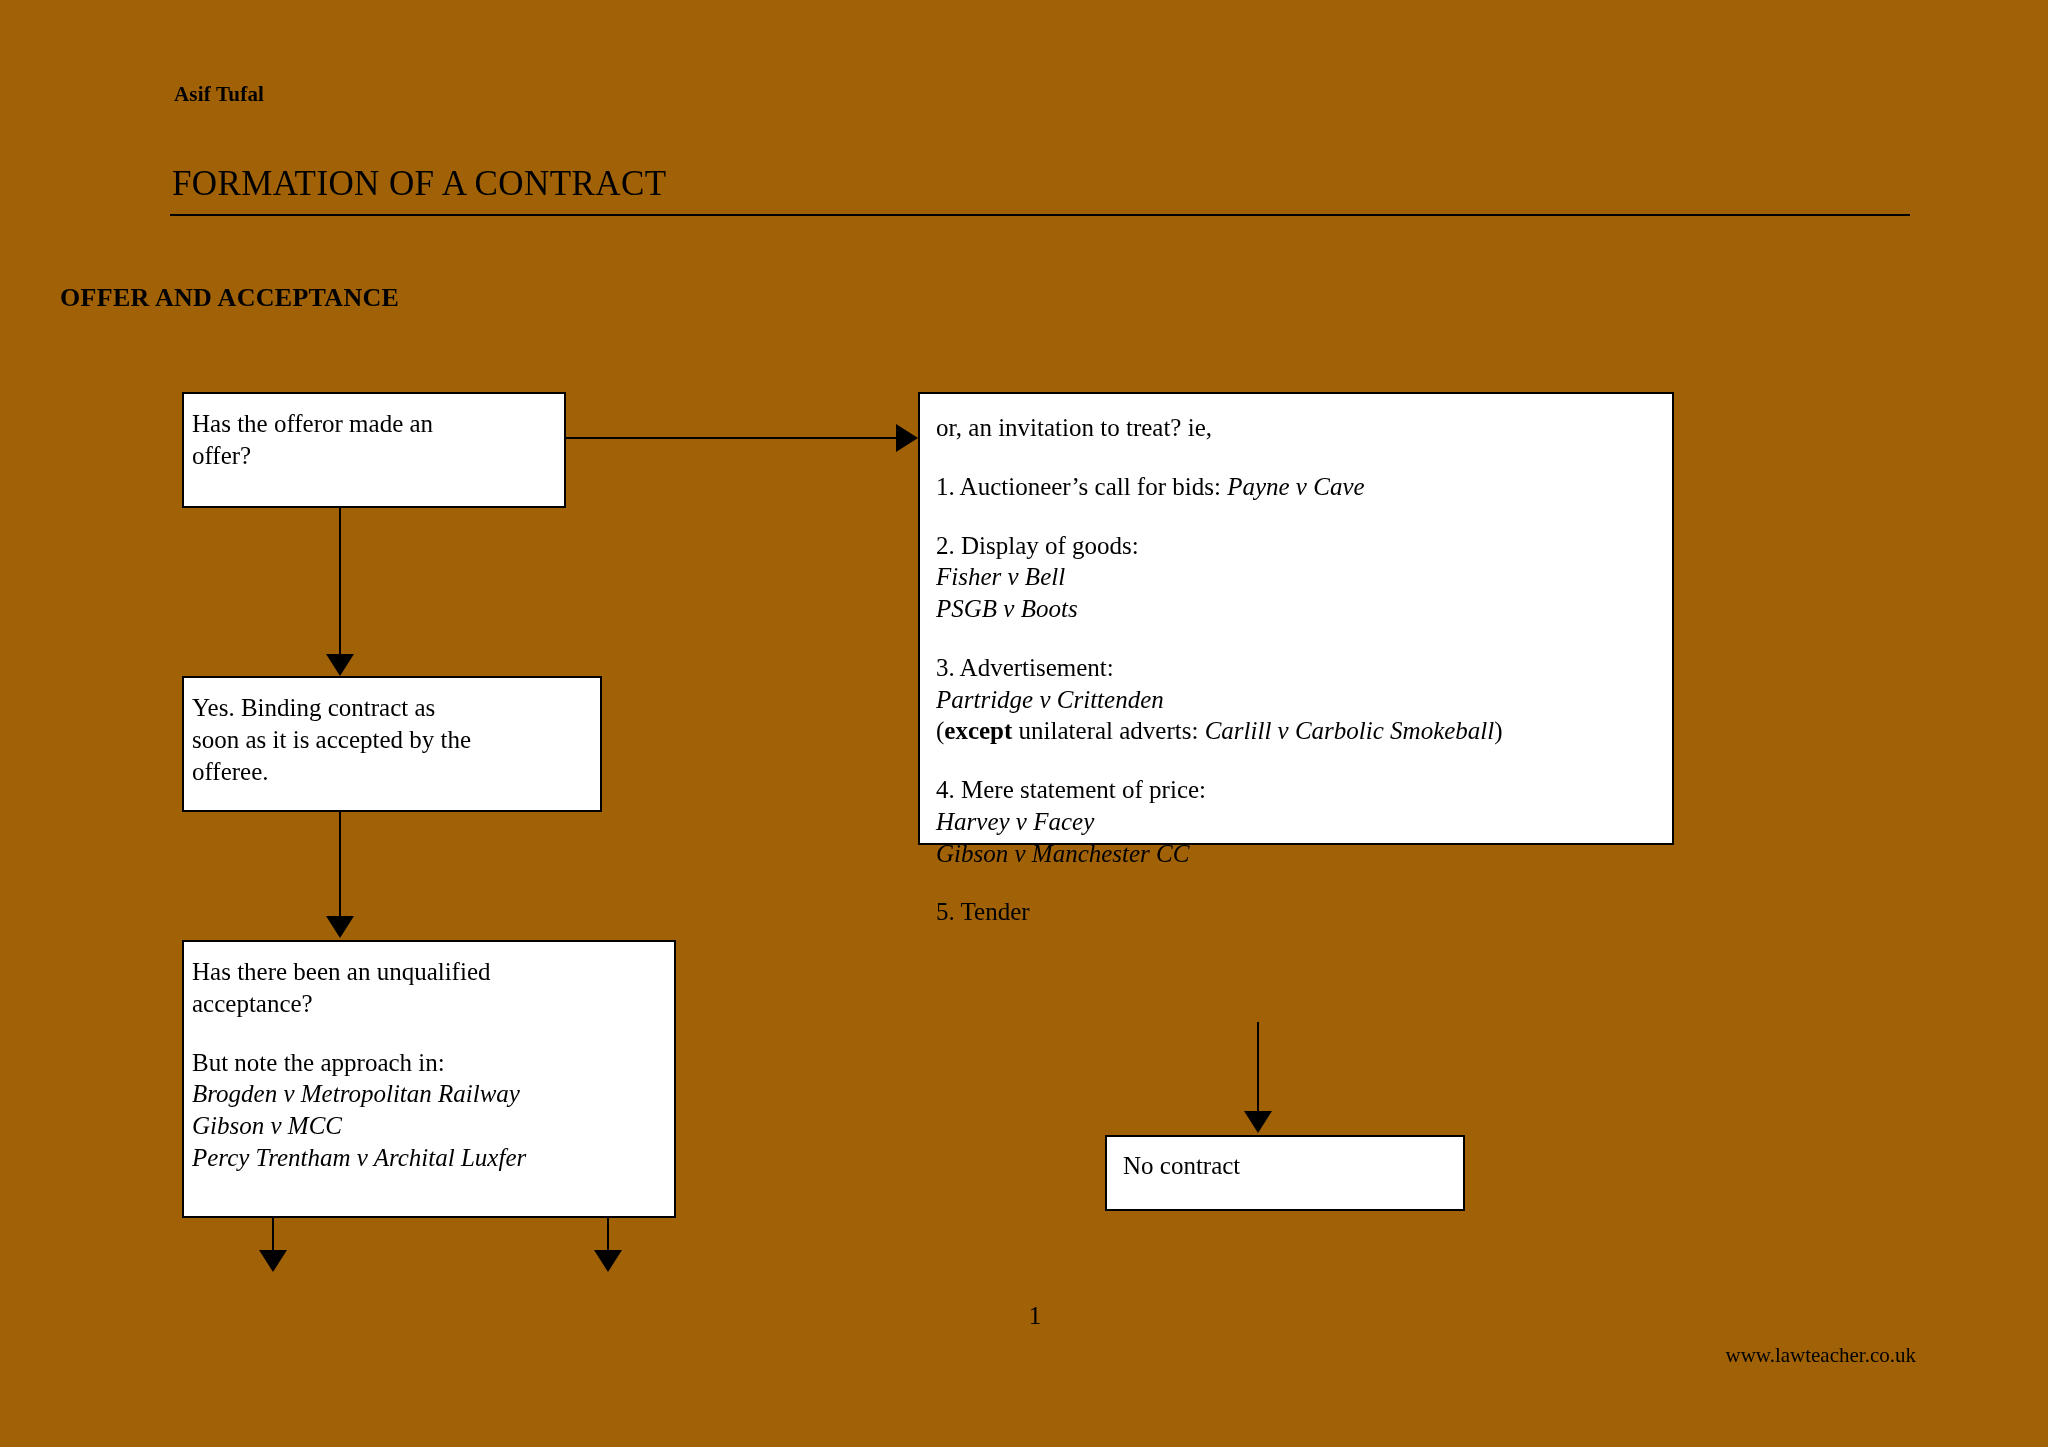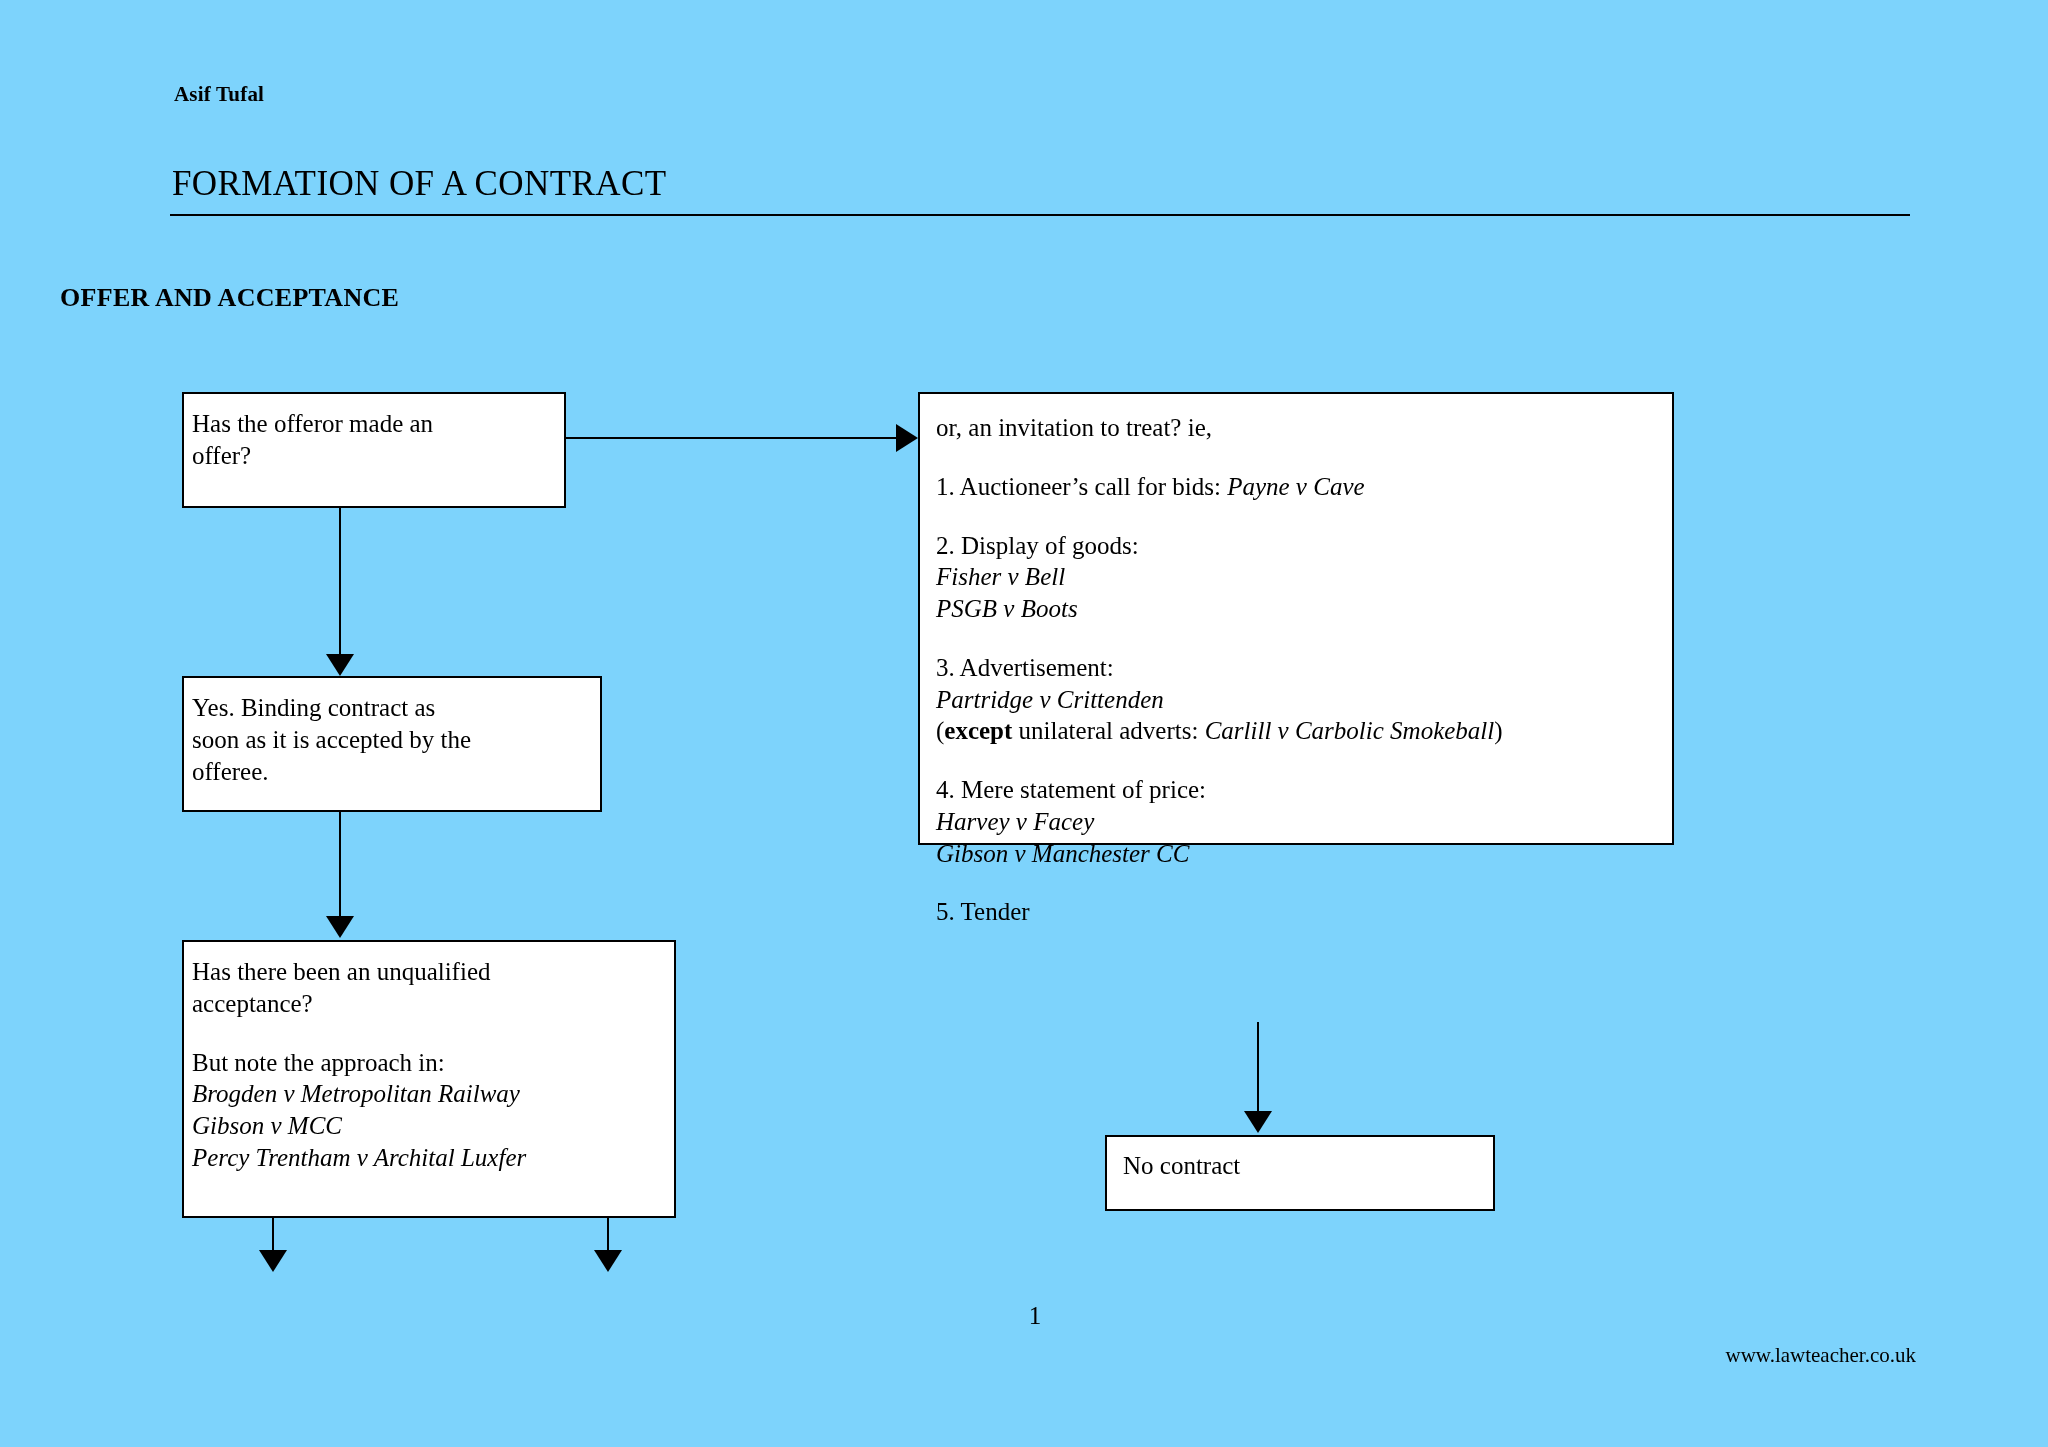--- a/index.html
+++ b/index.html
@@ -9,21 +9,21 @@
     background: #ffffff;
   }
   body {
     font-family: "Liberation Serif", "DejaVu Serif", serif;
     color: #000000;
   }
   #page {
     position: relative;
     width: 2048px;
     height: 1447px;
-    background: #7dd3fc;
+    background: #a16207;
     overflow: hidden;
   }
 
   
   .author {
     position: absolute;
     left: 174px;
     top: 82px;
     font-size: 21px;
     font-weight: bold;
@@ -77,21 +77,21 @@
   .gap {
     height: 27px;
   }
   .ital { font-style: italic; }
   .bold { font-weight: bold; }
 
   #box-offeror   { left: 182px;  top: 392px;  width: 384px;  height: 116px; }
   #box-binding   { left: 182px;  top: 676px;  width: 420px;  height: 136px; }
   #box-unqual    { left: 182px;  top: 940px;  width: 494px;  height: 278px; }
   #box-invitation{ left: 918px;  top: 392px;  width: 756px;  height: 453px; }
-  #box-nocontract{ left: 1105px; top: 1135px; width: 390px;  height: 76px; }
+  #box-nocontract{ left: 1105px; top: 1135px; width: 360px;  height: 76px; }
 
   #box-invitation .pad { padding: 18px 16px 10px 16px; }
   #box-nocontract .pad { padding: 13px 16px 10px 16px; }
 
   
   .vline {
     position: absolute;
     width: 0;
     border-left: 2px solid #000;
   }

